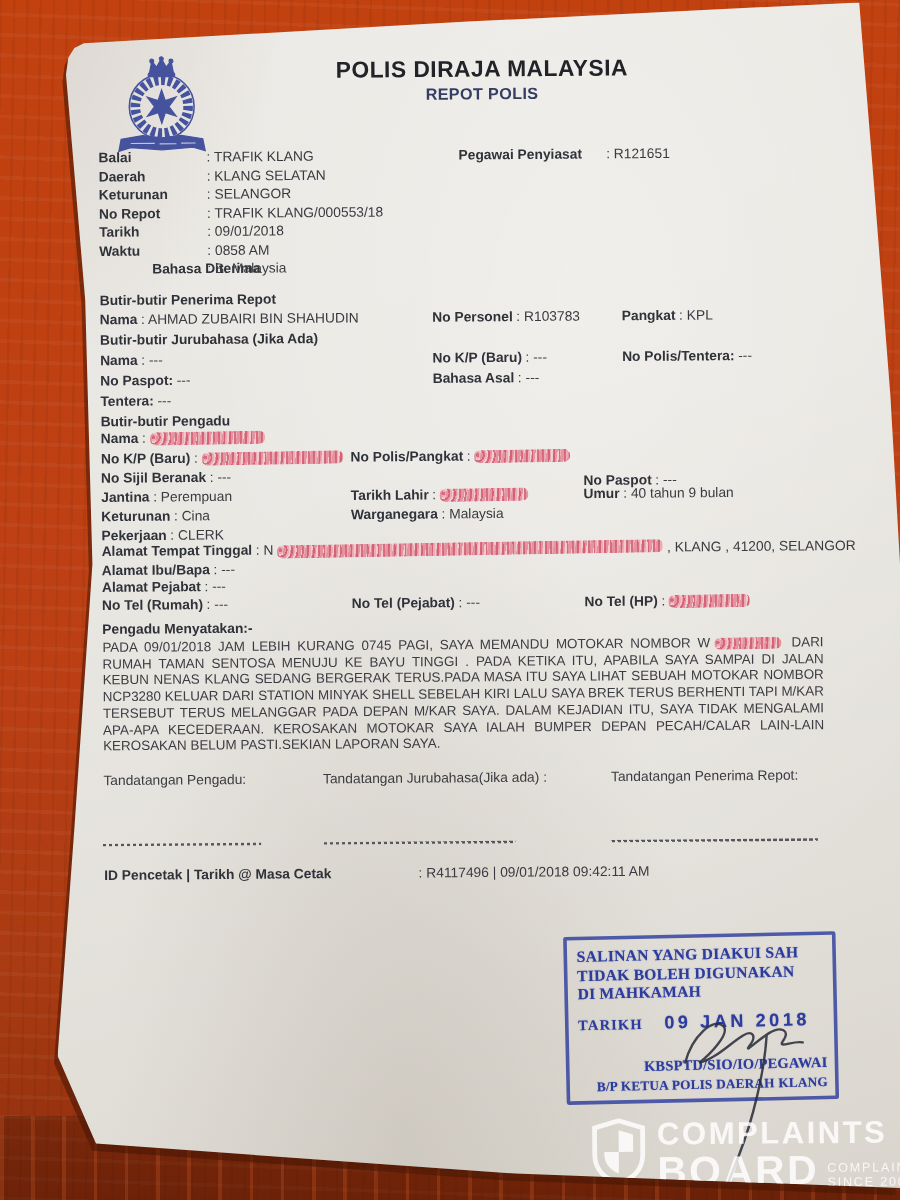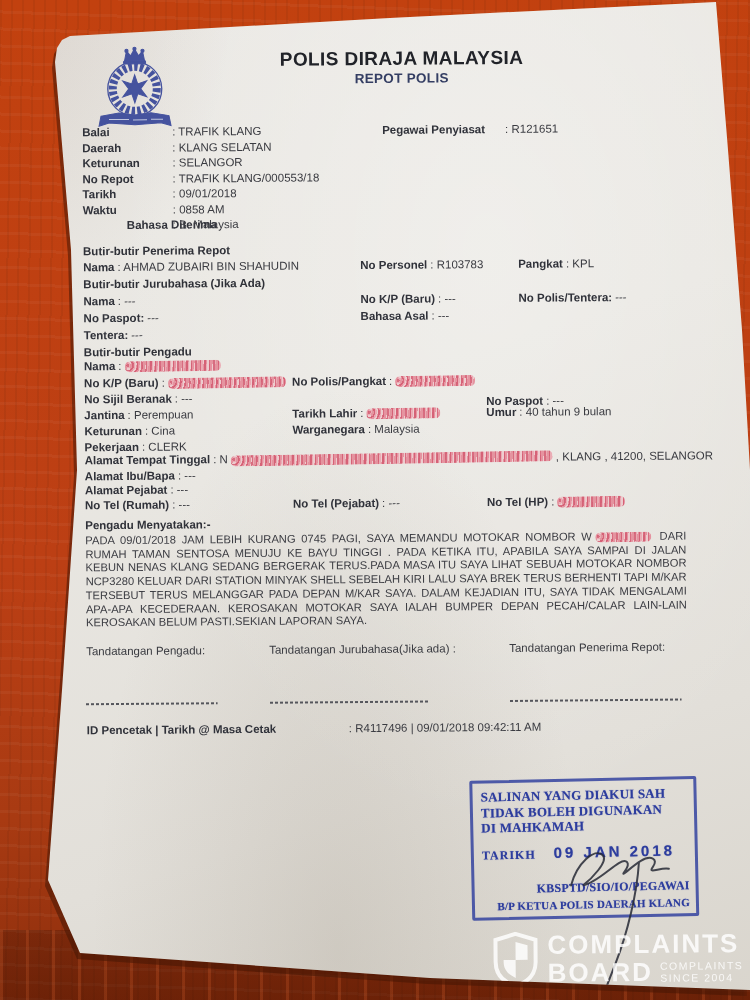--- a/index.html
+++ b/index.html
@@ -39,21 +39,21 @@
   .stamp-tarikh-row{margin-top:9px;display:flex;align-items:baseline;}
   .stamp-tarikh{font-size:12px;letter-spacing:1px;}
   .stamp-date{font-family:"Liberation Sans",sans-serif;font-size:15px;letter-spacing:3px;margin-left:18px;}
   .stamp-officer{position:absolute;right:6px;bottom:20px;font-size:12px;letter-spacing:.2px;}
   .stamp-behalf{position:absolute;right:6px;bottom:5px;font-size:11px;letter-spacing:.2px;}
   .sig-svg{position:absolute;left:540px;top:835px;pointer-events:none;}
   .watermark{position:absolute;left:488px;top:933px;display:flex;align-items:flex-start;color:rgba(255,255,255,.82);}
   .wm-text{margin-left:8px;line-height:1;}
   .wm-line1{font-weight:bold;font-size:26px;letter-spacing:2px;}
   .wm-row2{display:flex;align-items:flex-end;}
-  .wm-line2{font-weight:bold;font-size:26px;letter-spacing:2px;margin-top:2px;}
+  .wm-line2{font-weight:bold;font-size:34px;letter-spacing:2px;margin-top:2px;}
   .wm-tags{margin-left:7px;margin-bottom:1px;}
   .wm-tag{font-size:10.5px;letter-spacing:1.5px;line-height:11.5px;}
 </style>
 </head>
 <body>
 
 <div class="scene">
   <div class="wood-grain"></div>
   <div class="wood-bottom"></div>
 

